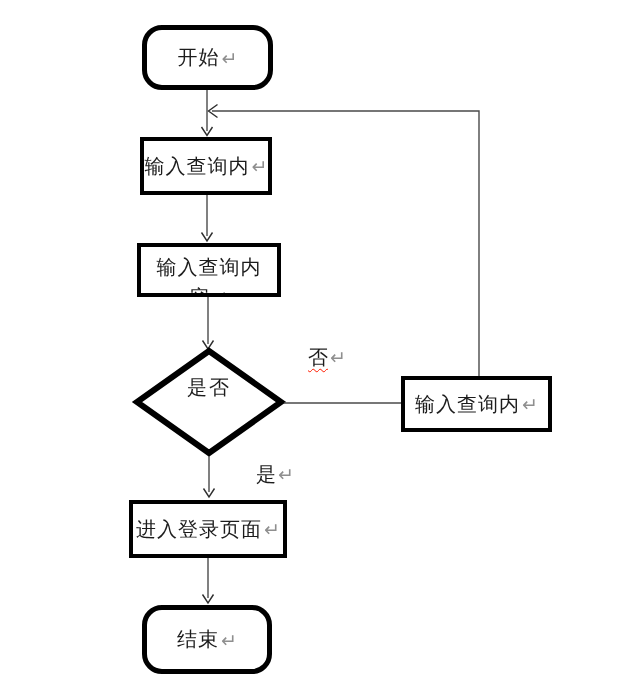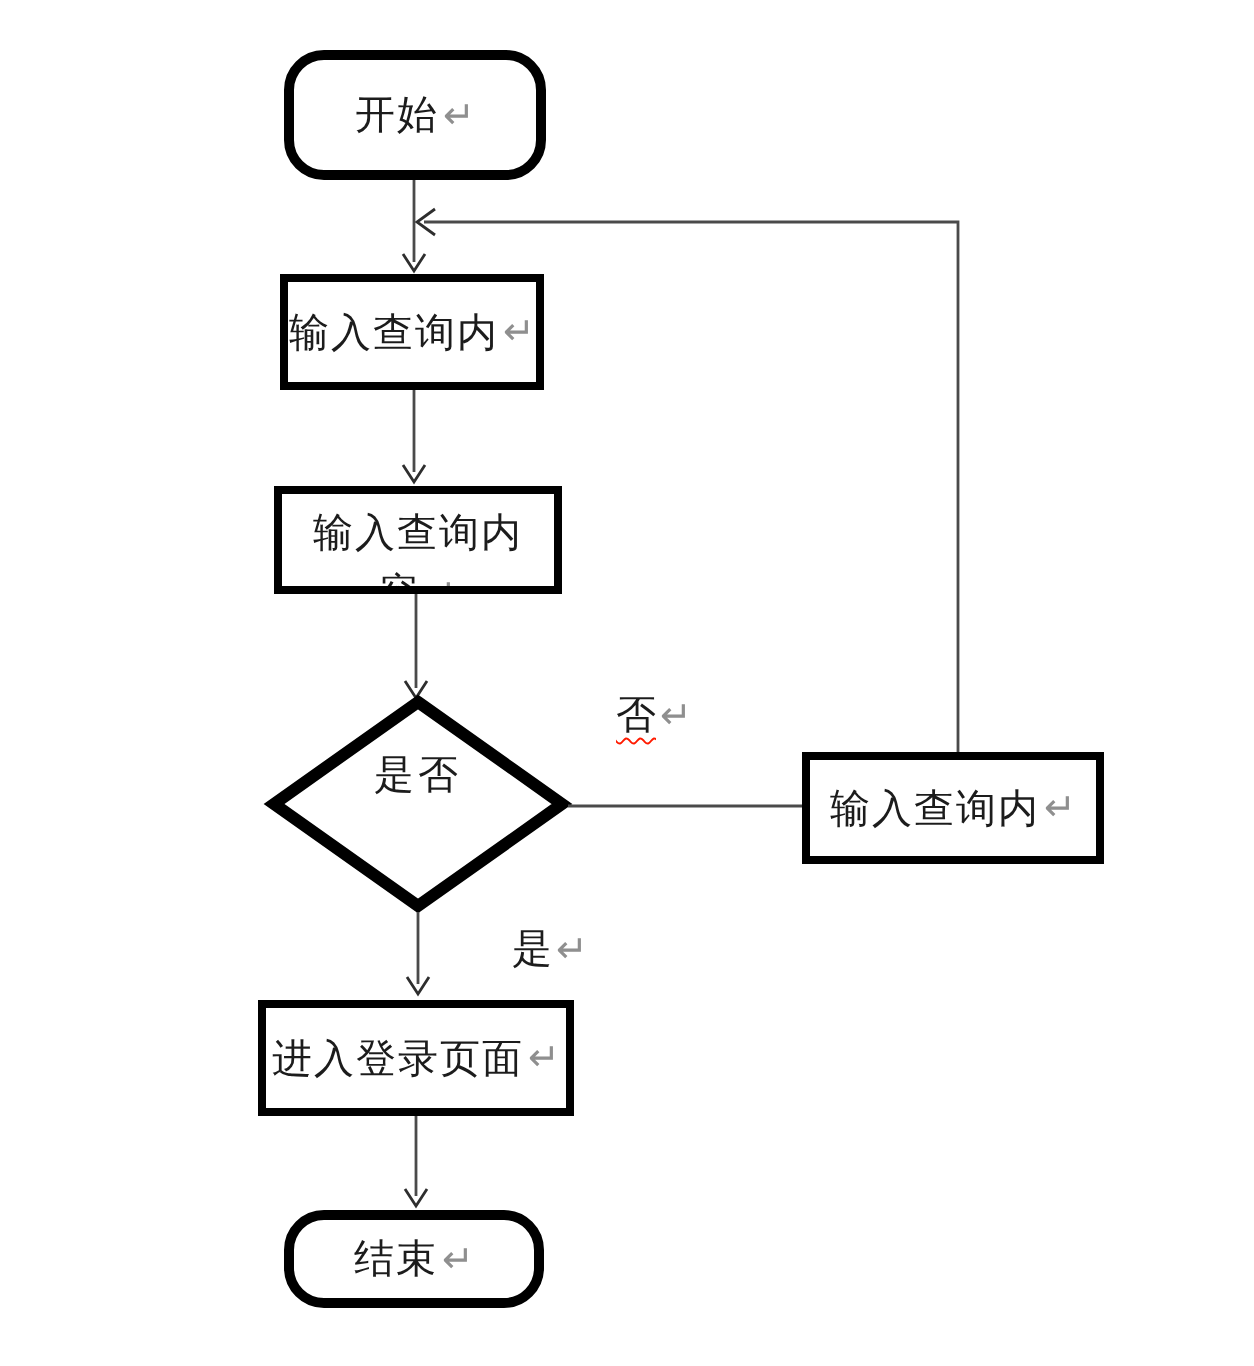--- a/index.html
+++ b/index.html
@@ -27,21 +27,21 @@
   }
   .terminator { border: 5px solid #000000; border-radius: 20px; }
   .process    { border: 4px solid #000000; }
 
   .node-start   { left: 142px; top: 25px;  width: 131px; height: 65px; }
   .node-home    { left: 140px; top: 137px; width: 132px; height: 58px; }
   .node-input   { left: 137px; top: 243px; width: 144px; height: 54px;
                   overflow: hidden; display: block; text-align: center; }
   .node-login   { left: 401px; top: 376px; width: 151px; height: 56px; }
   .node-display { left: 129px; top: 500px; width: 158px; height: 58px; }
-  .node-end     { left: 142px; top: 605px; width: 130px; height: 49px; }
+  .node-end     { left: 142px; top: 605px; width: 130px; height: 69px; }
 
   .node-input .tline { display: block; line-height: 30px; }
   .node-input .tline1 { margin-top: 5px; }
 
   .decision-label {
     position: absolute;
     left: 137px; top: 374px; width: 144px;
     text-align: center;
     font-size: 20px; color: #1c1c1c; letter-spacing: 2px;
   }

